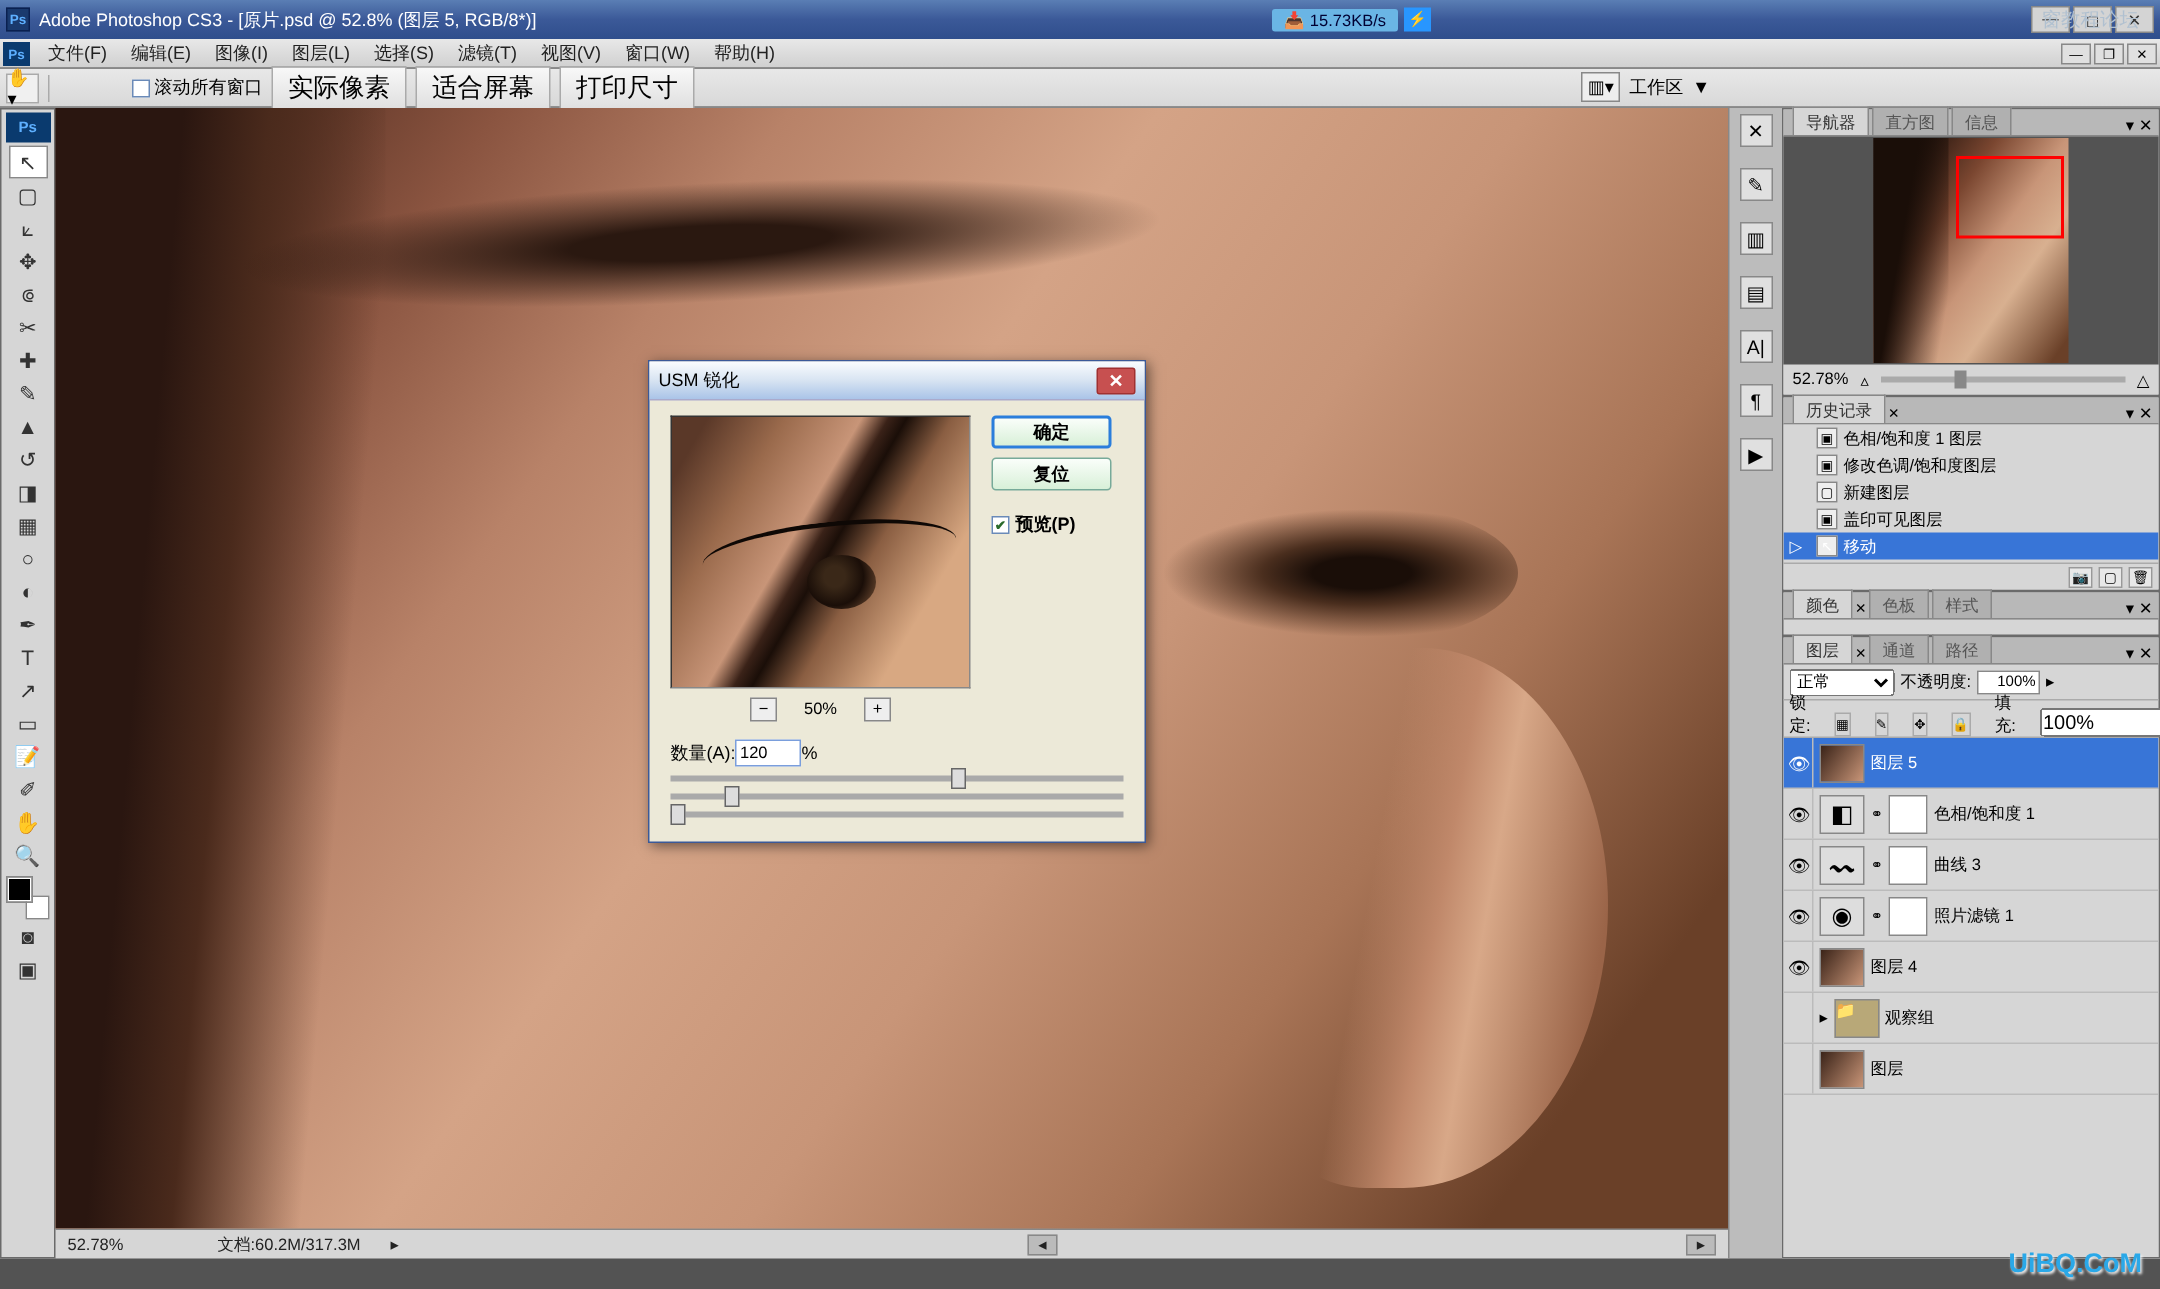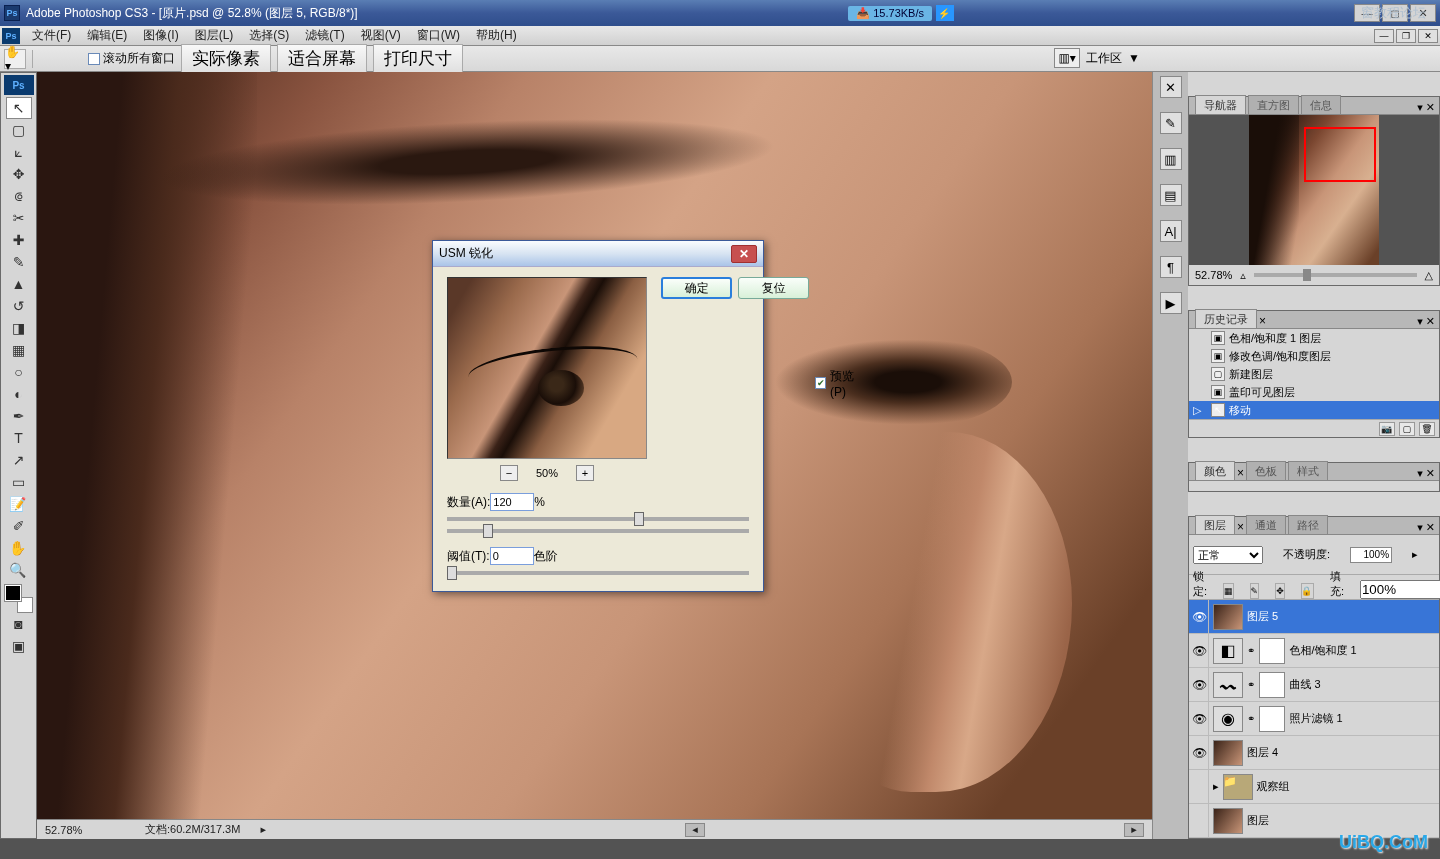--- a/index.html
+++ b/index.html
@@ -47,21 +47,21 @@
 .hair-left { position: absolute; top: 0; left: 0; width: 220px; height: 100%; background: linear-gradient(95deg, #2a1610 30%, #4a2a1c 50%, transparent 80%); }
 .status { height: 20px; background: #d6d6d6; display: flex; align-items: center; font-size: 11px; padding: 0 8px; gap: 20px; color: #222; border-top: 1px solid #888; }
 .status .zoom { width: 80px; }
 .status .scroll-ind { margin-left: auto; width: 20px; height: 14px; background: #bbb; border: 1px solid #888; display: flex; align-items: center; justify-content: center; }
 
 
 .dock { width: 36px; background: #bcbcbc; display: flex; flex-direction: column; align-items: center; padding: 4px 0; gap: 14px; border-left: 1px solid #888; }
 .dock .dicon { width: 22px; height: 22px; border: 1px solid #888; background: #e0e0e0; display: flex; align-items: center; justify-content: center; font-size: 13px; }
 
 .panels { width: 252px; display: flex; flex-direction: column; background: #d6d6d6; }
-.panel { border: 1px solid #6a6a6a; background: #d6d6d6; display: flex; flex-direction: column; margin-top: 24px; }
+.panel { border: 1px solid #6a6a6a; background: #d6d6d6; display: flex; flex-direction: column; }
 .panel .tabbar { height: 18px; background: #b8b8b8; display: flex; align-items: flex-end; padding-left: 6px; gap: 2px; border-bottom: 1px solid #888; }
 .panel .tab { padding: 2px 8px 1px; background: #d6d6d6; border: 1px solid #888; border-bottom: none; font-size: 11px; color: #333; }
 .panel .tab.inactive { background: #b0b0b0; color: #555; }
 .panel .tabbar .close { margin-left: auto; margin-right: 4px; font-size: 11px; }
 
 
 .navigator { height: 192px; }
 .nav-body { flex: 1; background: #535353; position: relative; display: flex; align-items: center; justify-content: center; }
 .nav-thumb { width: 130px; height: 150px; background: linear-gradient(125deg, #2a1810 15%, #7a4630 35%, #c89578 55%, #d8b090 70%, #6a4028 95%); position: relative; }
 .nav-thumb::after { content: ''; position: absolute; top: 0; left: 0; width: 50px; height: 100%; background: linear-gradient(100deg, #1a0e08 40%, transparent 90%); }
@@ -78,21 +78,21 @@
 .hist-row .hicon { width: 14px; height: 14px; border: 1px solid #888; background: #eee; display: flex; align-items: center; justify-content: center; font-size: 9px; }
 .hist-row .vis { width: 14px; }
 .panel-foot { height: 18px; background: #d6d6d6; border-top: 1px solid #aaa; display: flex; justify-content: flex-end; align-items: center; gap: 4px; padding: 0 4px; }
 .panel-foot .i { width: 16px; height: 14px; border: 1px solid #999; background: #e8e8e8; font-size: 9px; display: flex; align-items: center; justify-content: center; }
 
 
 .colorpanel { height: 30px; }
 
 
 .layers { flex: 1; }
-.layers-opts { height: 40px; display: flex; align-items: center; padding: 0 4px; gap: 20px; font-size: 11px; border-bottom: 1px solid #aaa; }
+.layers-opts { height: 24px; display: flex; align-items: center; padding: 0 4px; gap: 4px; font-size: 11px; border-bottom: 1px solid #aaa; }
 .layers-opts select { font-size: 11px; width: 70px; height: 18px; }
 .layers-opts .opacity-in { width: 42px; height: 16px; font-size: 10px; border: 1px solid #888; text-align: right; padding-right: 2px; }
 .layers-lock { height: 25px; display: flex; align-items: flex-end; padding: 0 4px; gap: 16px; font-size: 11px; border-bottom: 1px solid #aaa; }
 .layers-lock .li { width: 16px; height: 16px; border: 1px solid #aaa; display: flex; align-items: center; justify-content: center; font-size: 9px; }
 .layer-list { flex: 1; overflow-y: auto; background: #d6d6d6; }
 .layer-row { display: flex; align-items: center; height: 34px; border-bottom: 1px solid #bbb; padding: 0 2px; gap: 4px; font-size: 11px; position: relative; }
 .layer-row.sel { background: #3875d7; color: #fff; }
 .layer-row .eye { width: 18px; height: 100%; display: flex; align-items: center; justify-content: center; font-size: 12px; border-right: 1px solid #bbb; }
 .layer-row .thumb { width: 30px; height: 26px; border: 1px solid #888; background: #aaa; }
 .layer-row .thumb.img { background: linear-gradient(125deg, #3a2318, #c89578); }
@@ -102,21 +102,21 @@
 
 
 .dialog { position: absolute; left: 432px; top: 240px; width: 332px; background: #ece9d8; border: 1px solid #3b5998; box-shadow: 2px 2px 8px rgba(0,0,0,.5); z-index: 100; }
 .dlg-title { height: 26px; background: linear-gradient(#fafcfe, #d8e4f2, #aac4e8); display: flex; align-items: center; padding: 0 6px; font-size: 12px; border-bottom: 1px solid #aac; }
 .dlg-title .close { margin-left: auto; width: 26px; height: 18px; background: #c75050; border: 1px solid #a03030; color: #fff; display: flex; align-items: center; justify-content: center; font-weight: bold; border-radius: 2px; }
 .dlg-body { padding: 10px 14px 14px; display: flex; flex-direction: column; }
 .dlg-top { display: flex; gap: 14px; }
 .dlg-preview { width: 200px; height: 182px; border: 1px inset #888; background: linear-gradient(120deg, #5a3828 8%, #9a6a4c 25%, #c89578 42%, #3a2218 48%, #1a0e08 52%, #8a5e42 62%, #d8a882 80%); position: relative; }
 .dlg-preview .pv-iris { position: absolute; left: 90px; top: 92px; width: 46px; height: 36px; background: radial-gradient(circle at 40% 40%, #3a2818 20%, #1a0e08 55%, #6a4830 90%); border-radius: 50%; }
 .dlg-preview .pv-lash { position: absolute; left: 20px; top: 70px; width: 170px; height: 40px; border-top: 3px solid #0e0805; border-radius: 50% 50% 0 0; transform: rotate(-6deg); }
-.dlg-btns { display: flex; gap: 6px; }
+.dlg-btns { display: flex; flex-direction: column; gap: 6px; font-weight: bold; }
 .dlg-btn { width: 80px; height: 22px; border: 1px solid #7a9; background: linear-gradient(#fafefa,#d8f0d8); font-size: 12px; display: flex; align-items: center; justify-content: center; border-radius: 3px; }
 .dlg-btn.primary { border: 2px solid #2a7edc; }
 .dlg-chk { display: flex; align-items: center; gap: 4px; margin-top: 8px; font-size: 12px; }
 .zoom-ctl { display: flex; align-items: center; justify-content: center; gap: 18px; margin-top: 6px; font-size: 11px; }
 .zoom-ctl .zb { width: 18px; height: 16px; border: 1px solid #888; background: #eee; display: flex; align-items: center; justify-content: center; }
 .param { display: flex; align-items: center; gap: 0; margin-top: 12px; font-size: 12px; }
 .param input { width: 44px; height: 18px; font-size: 11px; border: 1px solid #7a9edc; text-align: left; padding: 0 2px; }
 .param input.sel { background: #cde0ff; }
 .slider-bar { height: 4px; background: #aaa; margin: 6px 0 2px 0; position: relative; }
 .slider-bar .h { position: absolute; top: -5px; width: 10px; height: 14px; background: #ddd; border: 1px solid #666; }
@@ -415,24 +415,19 @@
       <span>%</span>
     </div>
     <div class="slider-bar">
         <div class="h" style="left:62%"></div>
       </div>
 
     <div class="slider-bar">
         <div class="h" style="left:12%"></div>
       </div>
 
-    <div class="param">
-      <span>阈值(T):</span>
-      <input value="0" style="">
-      <span>色阶</span>
-    </div>
     <div class="slider-bar">
         <div class="h" style="left:0%"></div>
       </div>
   </div>
 </div>
 
 <div class="watermark">UiBQ.CoM</div>
 
 </body></html>

